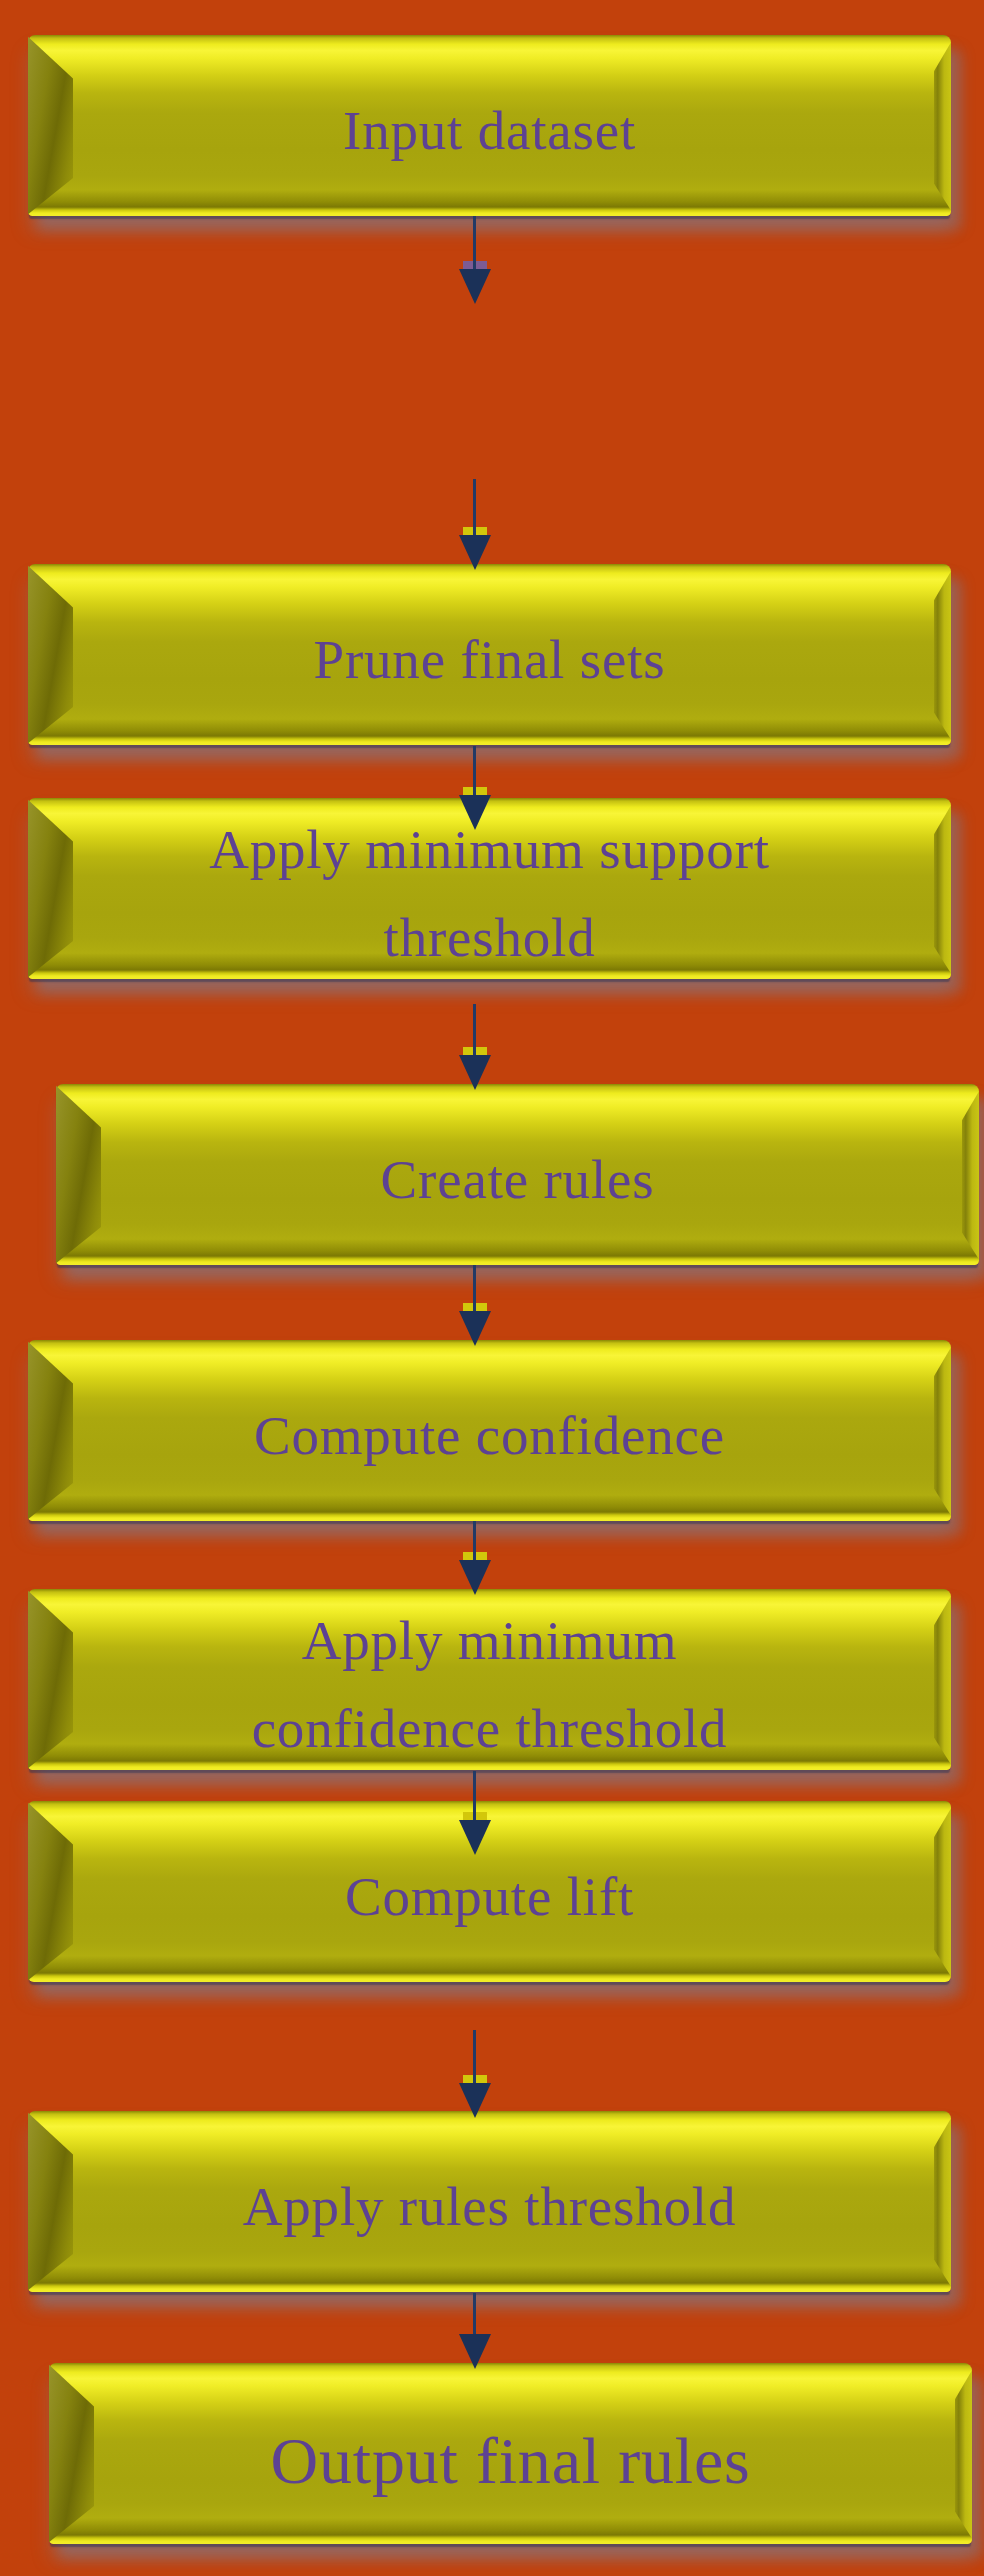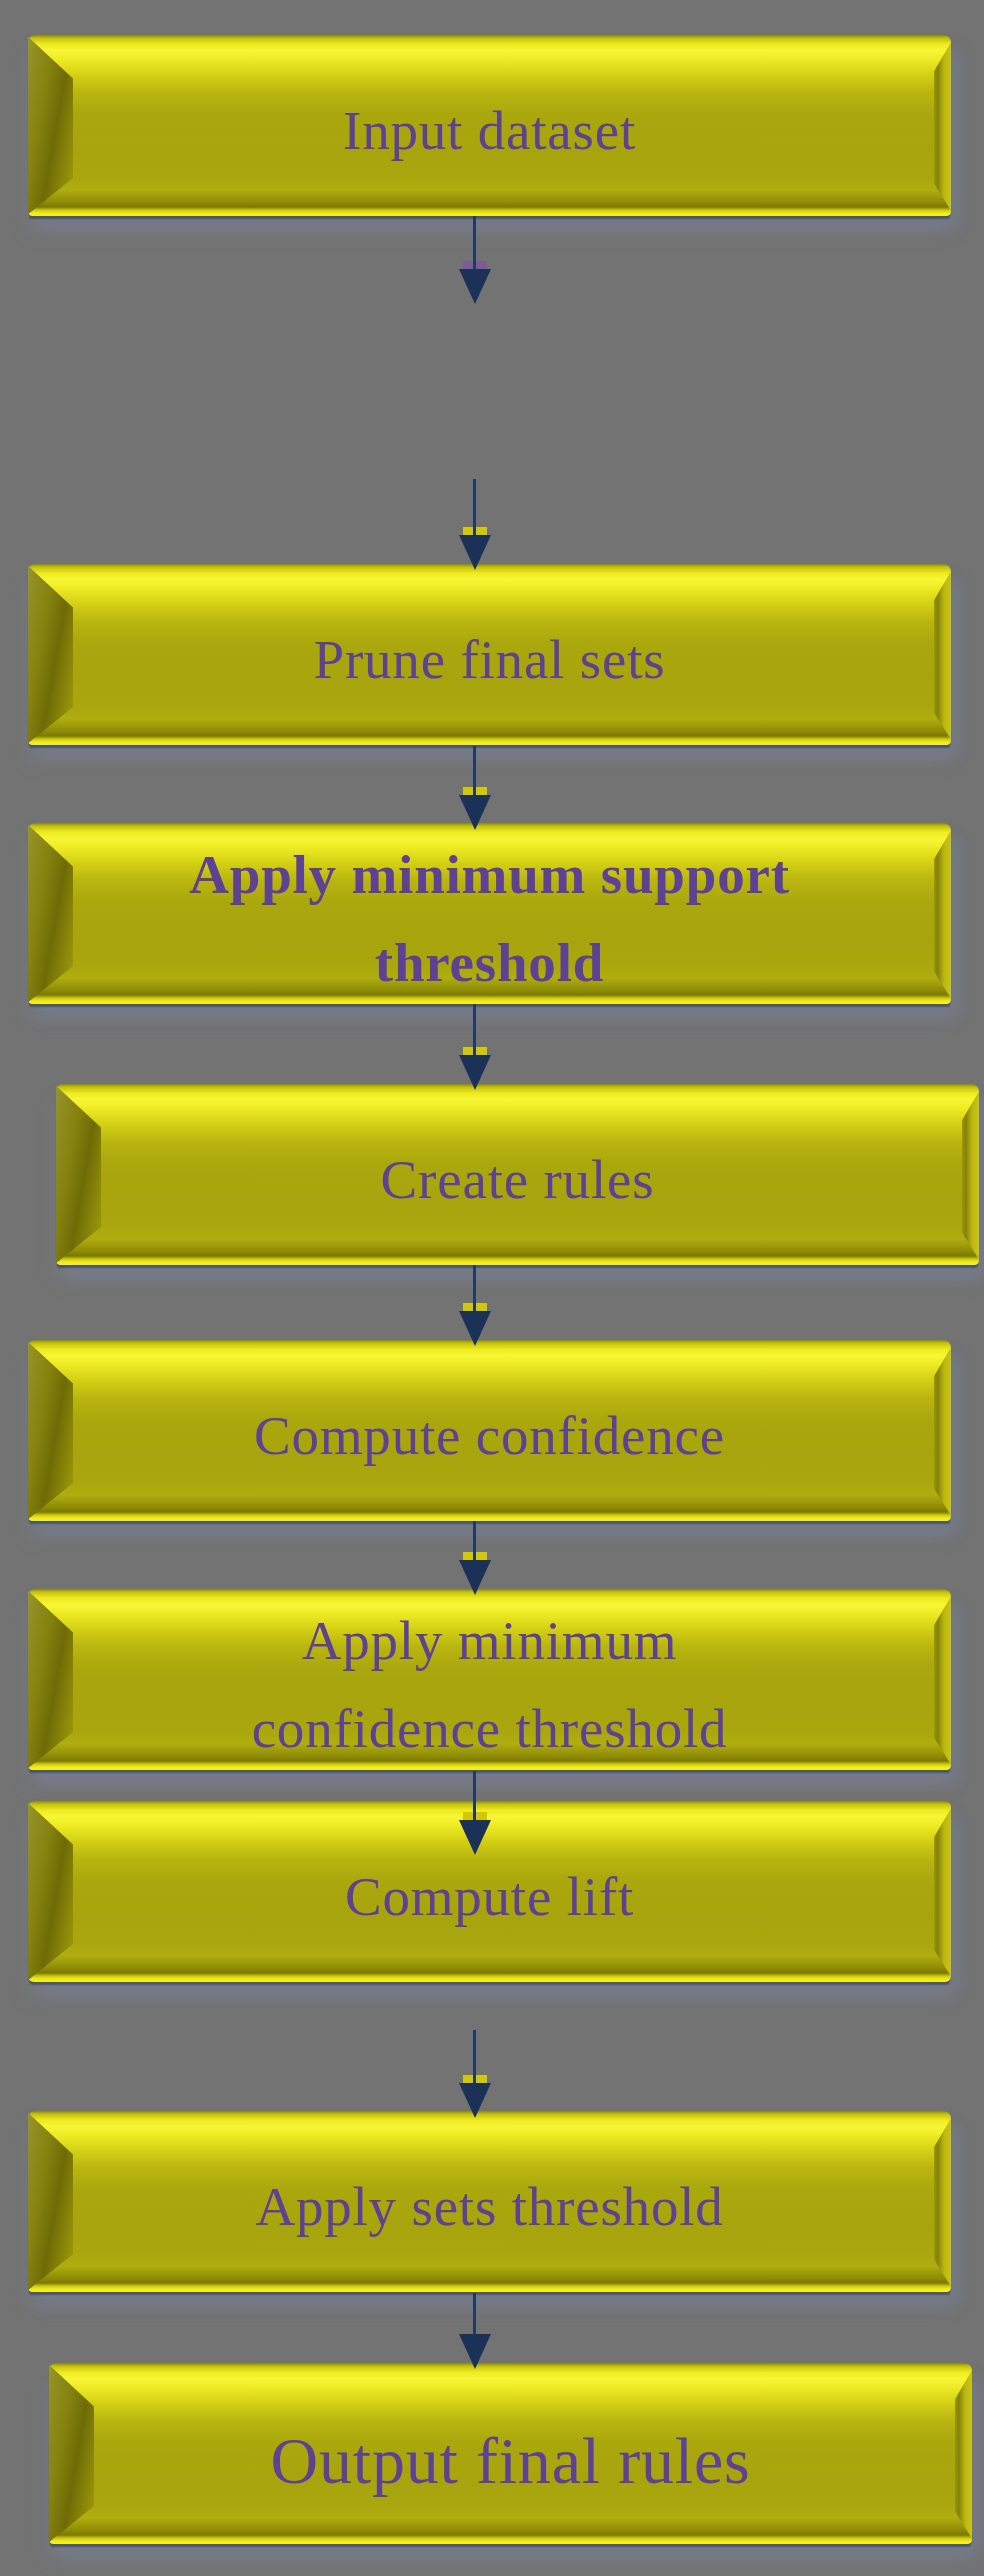--- a/index.html
+++ b/index.html
@@ -1,20 +1,20 @@
 <!DOCTYPE html>
 <html style="font-size:12.3px"><head>
 <meta charset="utf-8">
 <style>
   html, body { margin: 0; padding: 0; background: #ffffff; }
   .canvas {
     position: relative;
     width: 984px;
     height: 2576px;
-    background: #737373;
+    background: #c2410c;
     overflow: hidden;
     font-family: "Liberation Serif", "DejaVu Serif", serif;
   }
 
   
   .node {
     position: absolute;
     left: 28px;
     width: 923px;
     height: 181px;
@@ -95,21 +95,21 @@
     top: calc(100% - 35px);
     width: 0; height: 0;
     border-left: 16px solid transparent;
     border-right: 16px solid transparent;
     border-top: 35px solid #1b3158;
     z-index: 3;
   }
 
   
   #n1  { top: 35px; }   #n2  { top: 298px; }  #n3  { top: 564px; }
-  #n4  { top: 823px; font-weight: bold; } #n5  { top: 1084px; margin-left: 28px; } #n6  { top: 1340px; }
+  #n4  { top: 798px; } #n5  { top: 1084px; margin-left: 28px; } #n6  { top: 1340px; }
   #n7  { top: 1589px; } #n8  { top: 1801px; border-radius: 6px; } #n9  { top: 2111px; }
   #n10 { top: 2363px; margin-left: 21px; }
 
   
   #c1 { top: 216px;  height: 88px; }
   #c2 { top: 479px;  height: 91px; }
   #c3 { top: 746px;  height: 84px; }
   #c4 { top: 1004px; height: 86px; }
   #c5 { top: 1265px; height: 81px; }
   #c6 { top: 1521px; height: 74px; }
@@ -195,21 +195,21 @@
     <span class="node-label">Compute lift</span>
   </div>
 
   <div class="connector notch-yellow" id="c8">
     <span class="c-notch"></span>
     <span class="c-line"></span>
     <span class="c-head"></span>
   </div>
 
   <div class="node" id="n9">
-    <span class="node-label">Apply sets threshold</span>
+    <span class="node-label">Apply rules threshold</span>
   </div>
 
   <div class="connector notch-none" id="c9">
 
     <span class="c-line"></span>
     <span class="c-head"></span>
   </div>
 
   <div class="node node-large" id="n10">
     <span class="node-label">Output final rules</span>

